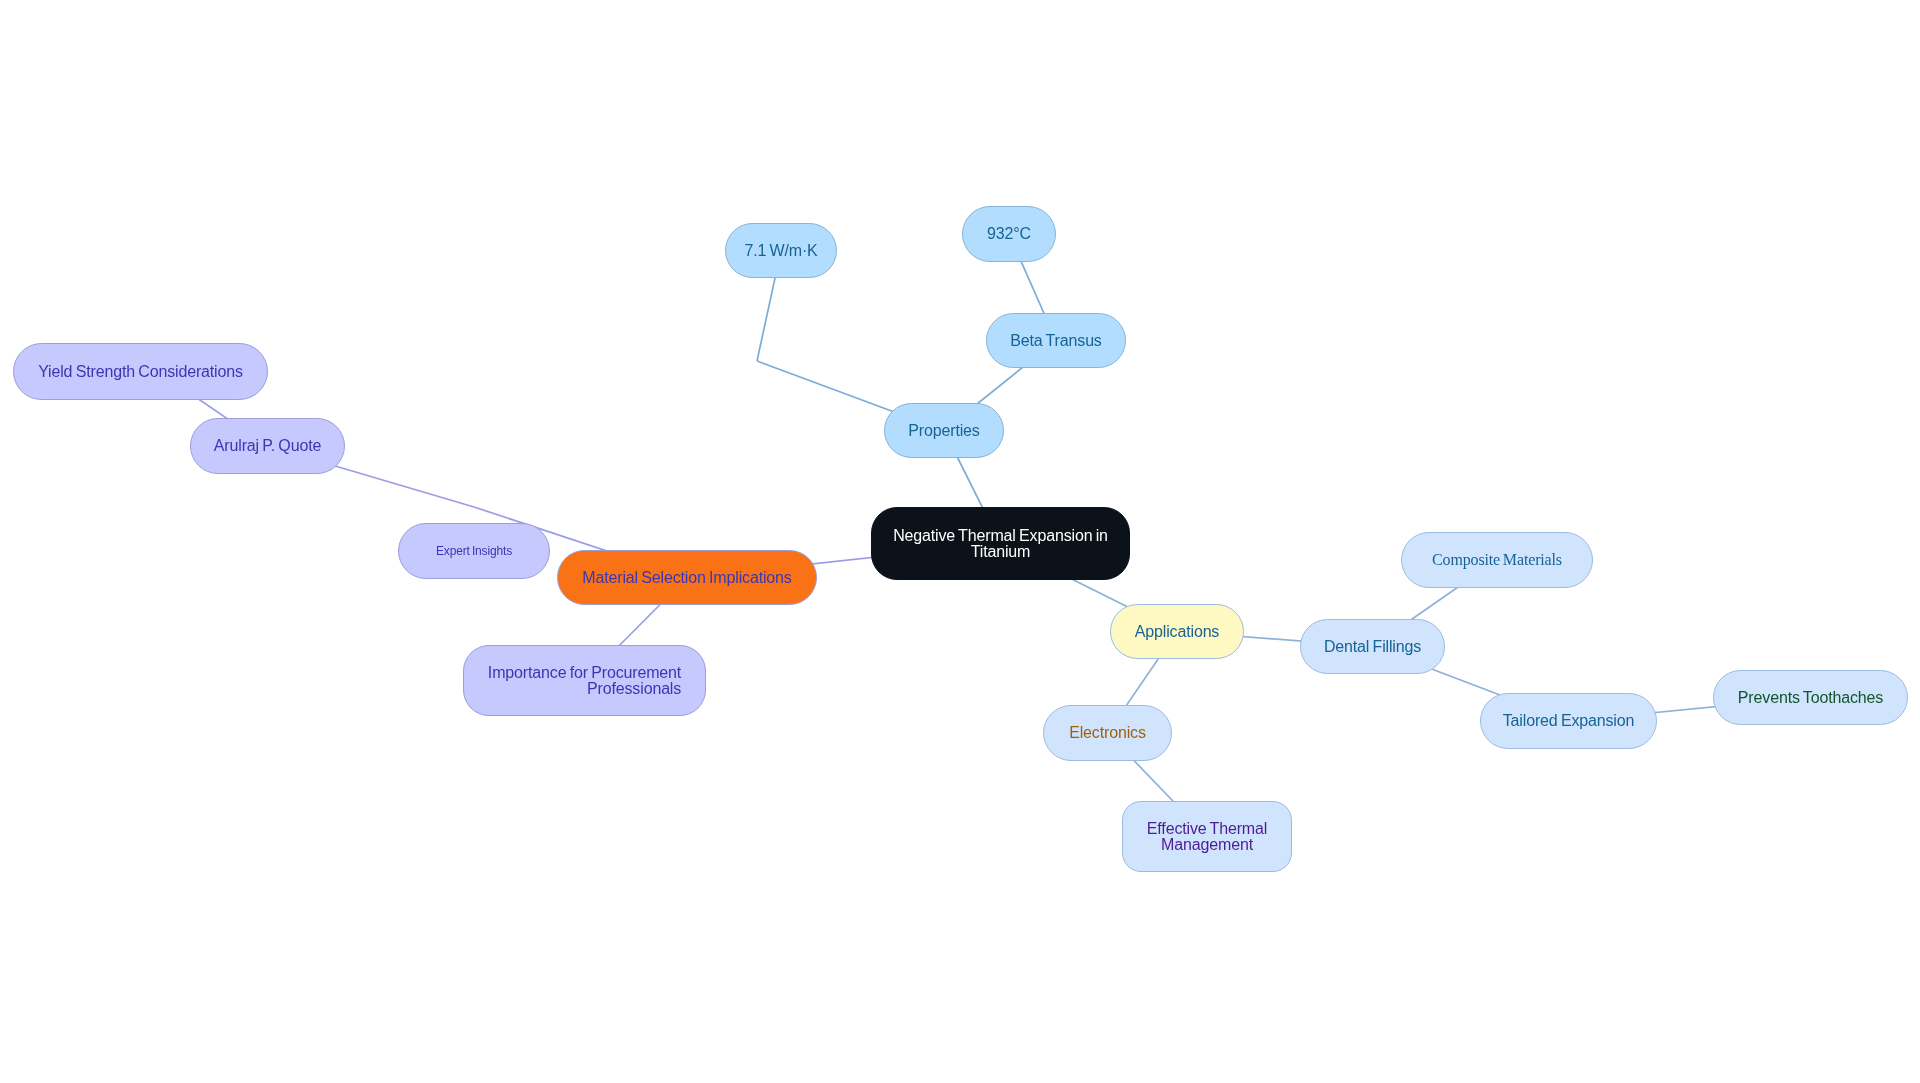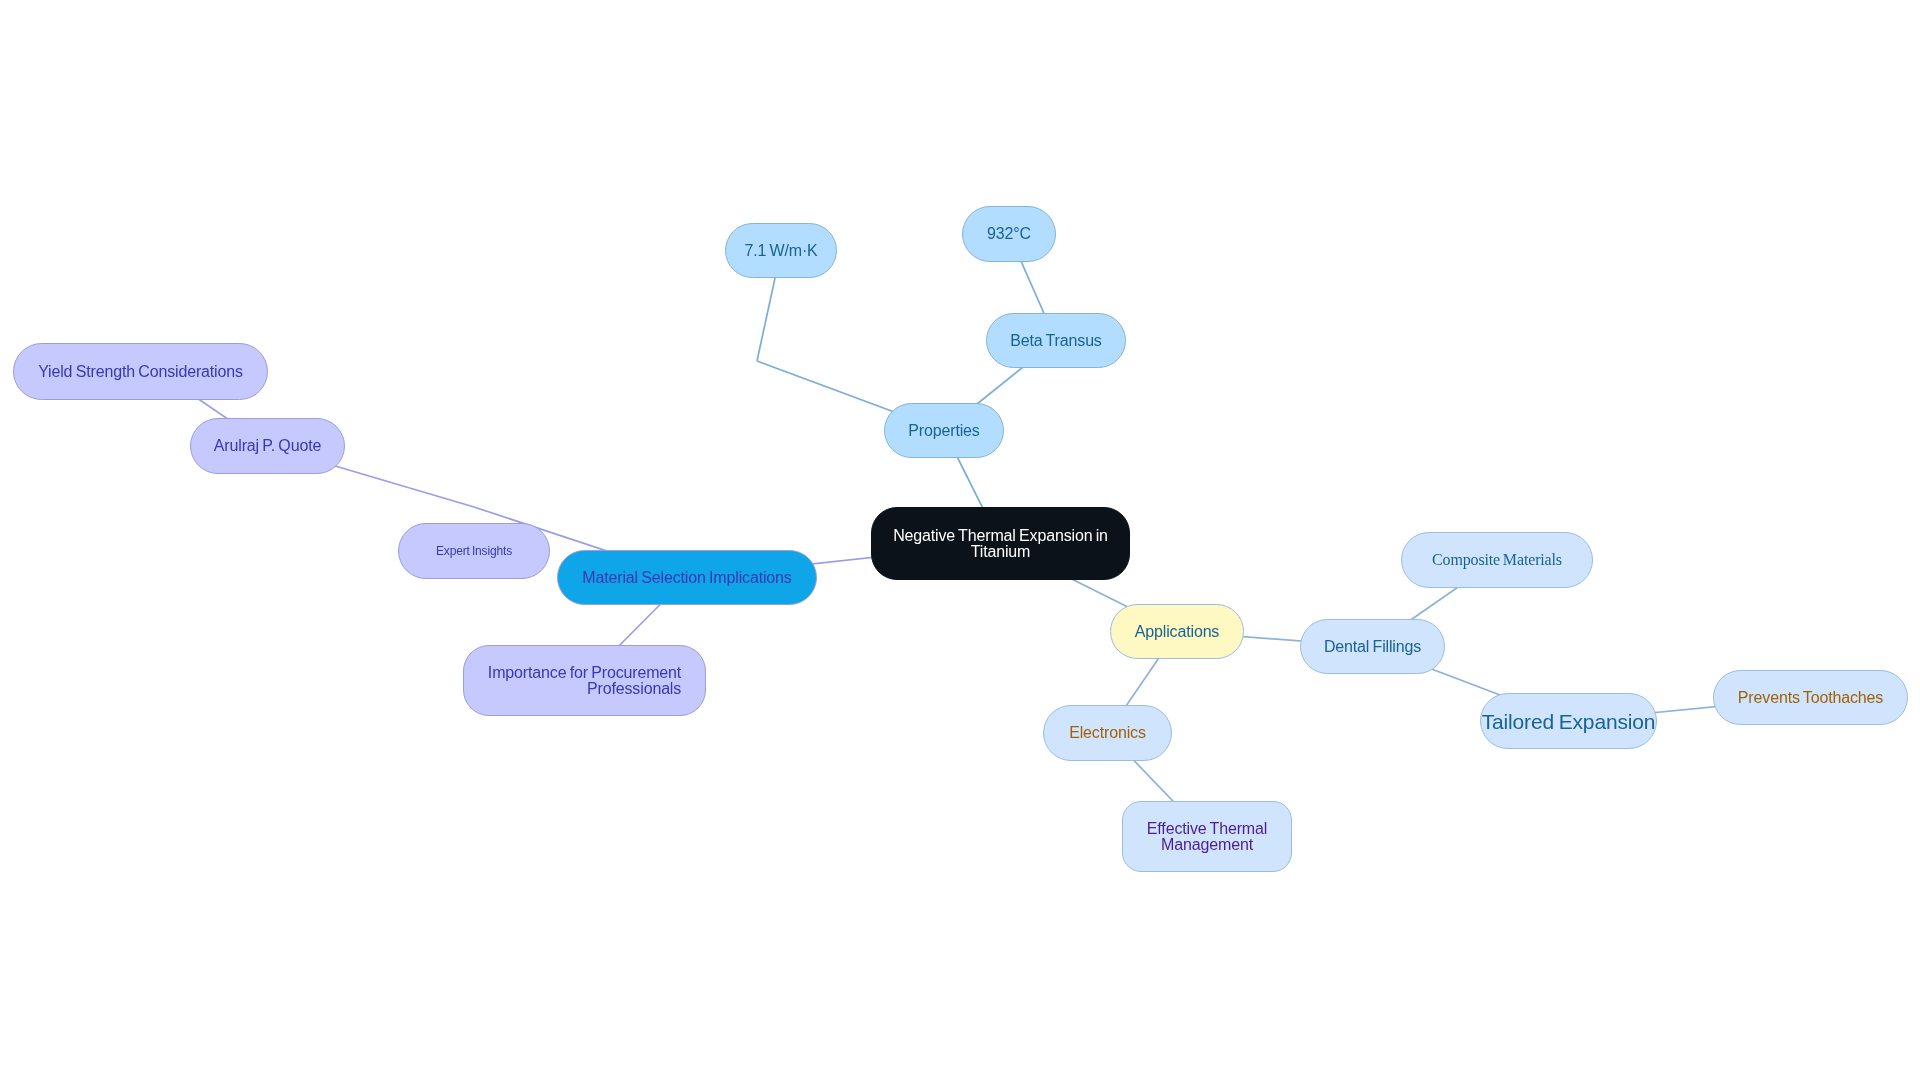--- a/index.html
+++ b/index.html
@@ -55,34 +55,34 @@
   </div>
   <div class="node node-blue2" style="left: 1110px; top: 604px; width: 134px; height: 55px; font-size: 16px; line-height: 1; border-radius: 27.5px; background: #fef9c3; color: rgb(23, 99, 148); border-color: rgb(156, 188, 223);">
     <span class="lbl">Applications</span>
   </div>
   <div class="node node-blue2" style="left: 1300px; top: 619px; width: 145px; height: 55px; font-size: 16px; line-height: 1; border-radius: 27.5px; background: rgb(208, 228, 253); color: rgb(23, 99, 148); border-color: rgb(156, 188, 223);">
     <span class="lbl">Dental Fillings</span>
   </div>
   <div class="node node-blue2" style="left: 1401px; top: 532px; width: 192px; height: 56px; font-size: 16px; line-height: 1; border-radius: 28px; background: rgb(208, 228, 253); color: rgb(23, 99, 148); border-color: rgb(156, 188, 223); font-family: Liberation Serif, serif;">
     <span class="lbl">Composite Materials</span>
   </div>
-  <div class="node node-blue2" style="left: 1480px; top: 693px; width: 177px; height: 56px; font-size: 21px; line-height: 1; border-radius: 28px; background: rgb(208, 228, 253); color: rgb(23, 99, 148); border-color: rgb(156, 188, 223); text-align: center;">
+  <div class="node node-blue2" style="left: 1480px; top: 693px; width: 177px; height: 56px; font-size: 16px; line-height: 1; border-radius: 28px; background: rgb(208, 228, 253); color: rgb(23, 99, 148); border-color: rgb(156, 188, 223); text-align: center;">
     <span class="lbl">Tailored Expansion</span>
   </div>
-  <div class="node node-blue2" style="left: 1713px; top: 670px; width: 195px; height: 55px; font-size: 16px; line-height: 1; border-radius: 27.5px; background: rgb(208, 228, 253); color: #a16207; border-color: rgb(156, 188, 223);">
+  <div class="node node-blue2" style="left: 1713px; top: 670px; width: 195px; height: 55px; font-size: 16px; line-height: 1; border-radius: 27.5px; background: rgb(208, 228, 253); color: #14532d; border-color: rgb(156, 188, 223);">
     <span class="lbl">Prevents Toothaches</span>
   </div>
   <div class="node node-blue2" style="left: 1043px; top: 705px; width: 129px; height: 56px; font-size: 16px; line-height: 1; border-radius: 28px; background: rgb(208, 228, 253); color: #a16207; border-color: rgb(156, 188, 223);">
     <span class="lbl">Electronics</span>
   </div>
   <div class="node node-blue2" style="left: 1122px; top: 801px; width: 170px; height: 71px; font-size: 16px; line-height: 15.7px; border-radius: 19px; background: rgb(208, 228, 253); color: #4c1d95; border-color: rgb(156, 188, 223);">
     <span class="lbl">Effective Thermal
 Management</span>
   </div>
-  <div class="node node-purple" style="left: 557px; top: 550px; width: 260px; height: 55px; font-size: 16px; line-height: 1; border-radius: 27.5px; background: #0ea5e9; color: rgb(59, 55, 179); border-color: rgb(155, 158, 216);">
+  <div class="node node-purple" style="left: 557px; top: 550px; width: 260px; height: 55px; font-size: 16px; line-height: 1; border-radius: 27.5px; background: #f97316; color: rgb(59, 55, 179); border-color: rgb(155, 158, 216);">
     <span class="lbl">Material Selection Implications</span>
   </div>
   <div class="node node-purple" style="left: 398px; top: 479px; width: 152px; height: 56px; font-size: 12px; line-height: 1; border-radius: 28px; background: rgb(197, 201, 254); color: rgb(59, 55, 179); border-color: rgb(155, 158, 216); margin-top: 44px;">
     <span class="lbl">Expert Insights</span>
   </div>
   <div class="node node-purple" style="left: 190px; top: 418px; width: 155px; height: 56px; font-size: 16px; line-height: 1; border-radius: 28px; background: rgb(197, 201, 254); color: rgb(59, 55, 179); border-color: rgb(155, 158, 216);">
     <span class="lbl">Arulraj P. Quote</span>
   </div>
   <div class="node node-purple" style="left: 13px; top: 331px; width: 255px; height: 57px; font-size: 16px; line-height: 1; border-radius: 28.5px; background: rgb(197, 201, 254); color: rgb(59, 55, 179); border-color: rgb(155, 158, 216); margin-top: 12px;">
     <span class="lbl">Yield Strength Considerations</span>

